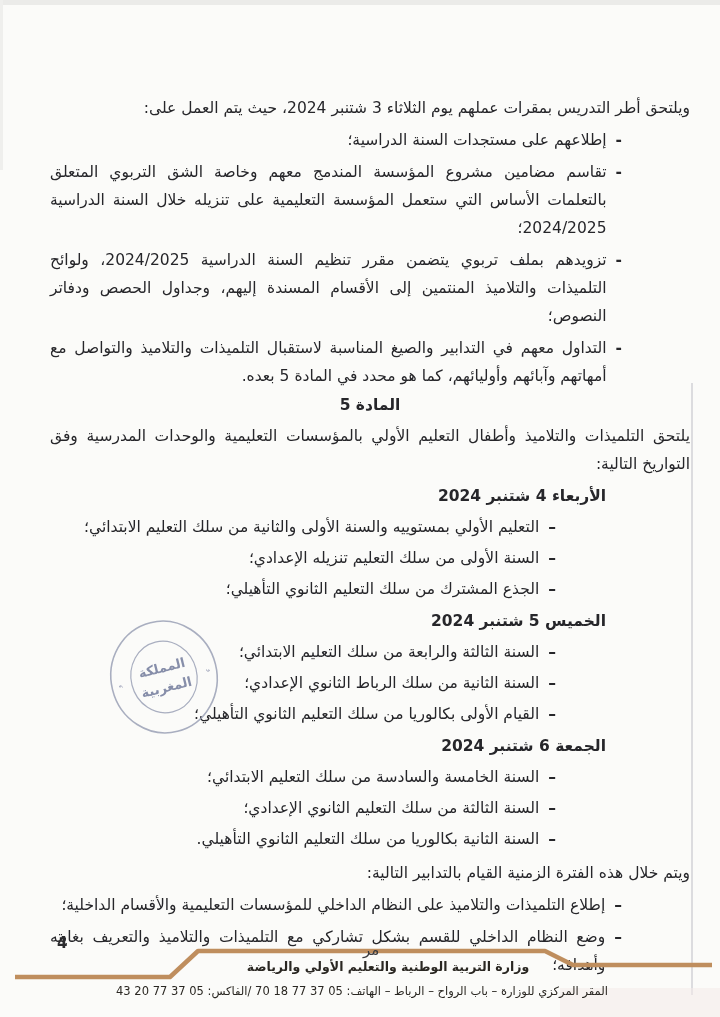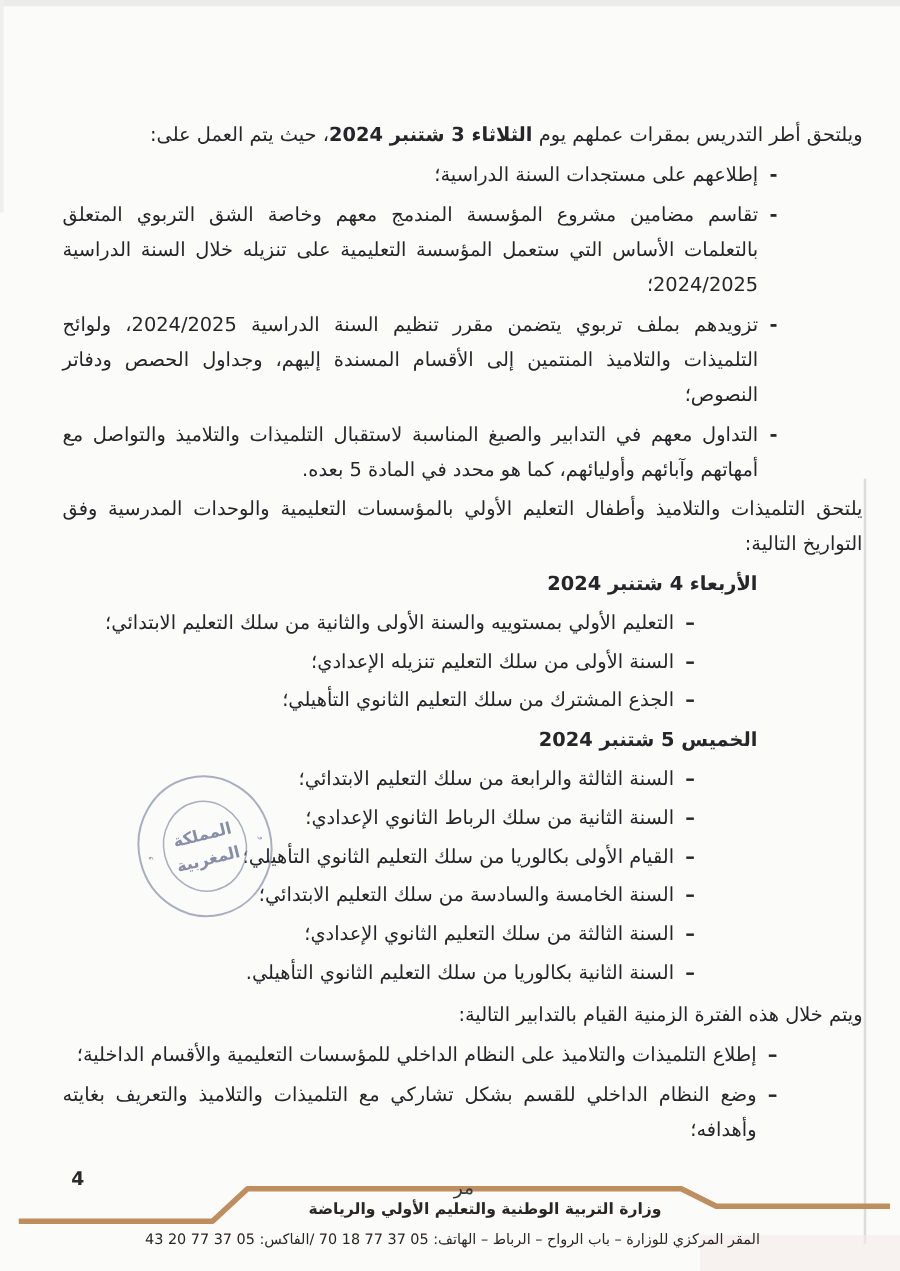--- a/index.html
+++ b/index.html
@@ -16,21 +16,21 @@
   .scan-top{position:absolute;top:0;left:0;width:720px;height:5px;background:#ebebe9;}
   .scan-left{position:absolute;top:0;left:0;width:3px;height:170px;background:#efefed;}
   .scan-vline{position:absolute;left:691px;top:383px;width:2px;height:612px;background:#d4d5d8;opacity:.8;}
   .scan-corner{position:absolute;left:560px;top:988px;width:160px;height:29px;background:#f4ebea;opacity:.55;}
 
   .content{
     position:absolute;top:94px;right:30px;width:640px;
     font-size:15.5px;line-height:28px;
   }
   .para{text-align:justify;text-justify:inter-word;}
-  .bold{font-weight:bold;}
+  .bold{font-weight:normal;}
   .bullet{display:flex;gap:9px;margin-top:4px;}
   .bullet .dash{flex:0 0 auto;font-weight:bold;}
   .bullet .btxt{flex:1 1 auto;text-align:justify;}
   .lvl1{margin-left:0;margin-right:68px;}
   .lvl2{margin-right:134px;margin-top:3px;}
   .lvl2 .btxt{text-align:right;}
   .article-heading{font-weight:bold;text-align:center;margin-top:1px;}
   .date-heading{font-weight:bold;margin:4px 84px 0 0;}
   .closing-intro{margin-top:6px;text-align:right;}
   .article-intro{margin-top:3px;}
@@ -71,20 +71,21 @@
   </div>
   <div class="bullet lvl1">
     <span class="dash">-</span>
     <span class="btxt">تزويدهم بملف تربوي يتضمن مقرر تنظيم السنة الدراسية 2024/2025، ولوائح التلميذات والتلاميذ المنتمين إلى الأقسام المسندة إليهم، وجداول الحصص ودفاتر النصوص؛</span>
   </div>
   <div class="bullet lvl1">
     <span class="dash">-</span>
     <span class="btxt">التداول معهم في التدابير والصيغ المناسبة لاستقبال التلميذات والتلاميذ والتواصل مع أمهاتهم وآبائهم وأوليائهم، كما هو محدد في المادة 5 بعده.</span>
   </div>
 
+  <div class="article-heading">المادة 5</div>
   <div class="para article-intro">يلتحق التلميذات والتلاميذ وأطفال التعليم الأولي بالمؤسسات التعليمية والوحدات المدرسية وفق التواريخ التالية:</div>
 
   <div class="date-heading">الأربعاء 4 شتنبر 2024</div>
   <div class="bullet lvl2">
     <span class="dash">–</span>
     <span class="btxt">التعليم الأولي بمستوييه والسنة الأولى والثانية من سلك التعليم الابتدائي؛</span>
   </div>
   <div class="bullet lvl2">
     <span class="dash">–</span>
     <span class="btxt">السنة الأولى من سلك التعليم تنزيله الإعدادي؛</span>
@@ -101,20 +102,21 @@
   </div>
   <div class="bullet lvl2">
     <span class="dash">–</span>
     <span class="btxt">السنة الثانية من سلك الرباط الثانوي الإعدادي؛</span>
   </div>
   <div class="bullet lvl2">
     <span class="dash">–</span>
     <span class="btxt">القيام الأولى بكالوريا من سلك التعليم الثانوي التأهيلي؛</span>
   </div>
 
+  <div class="date-heading">الجمعة 6 شتنبر 2024</div>
   <div class="bullet lvl2">
     <span class="dash">–</span>
     <span class="btxt">السنة الخامسة والسادسة من سلك التعليم الابتدائي؛</span>
   </div>
   <div class="bullet lvl2">
     <span class="dash">–</span>
     <span class="btxt">السنة الثالثة من سلك التعليم الثانوي الإعدادي؛</span>
   </div>
   <div class="bullet lvl2">
     <span class="dash">–</span>

